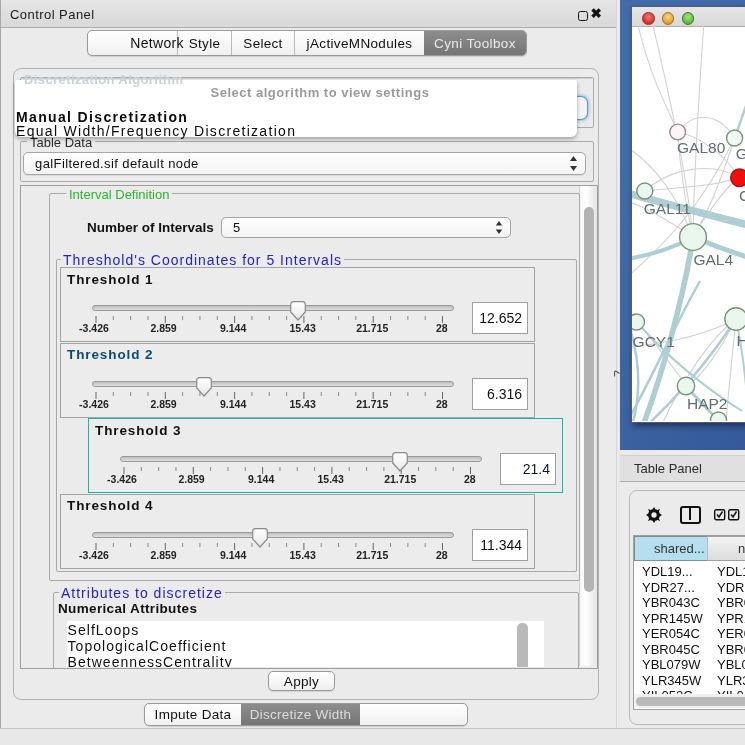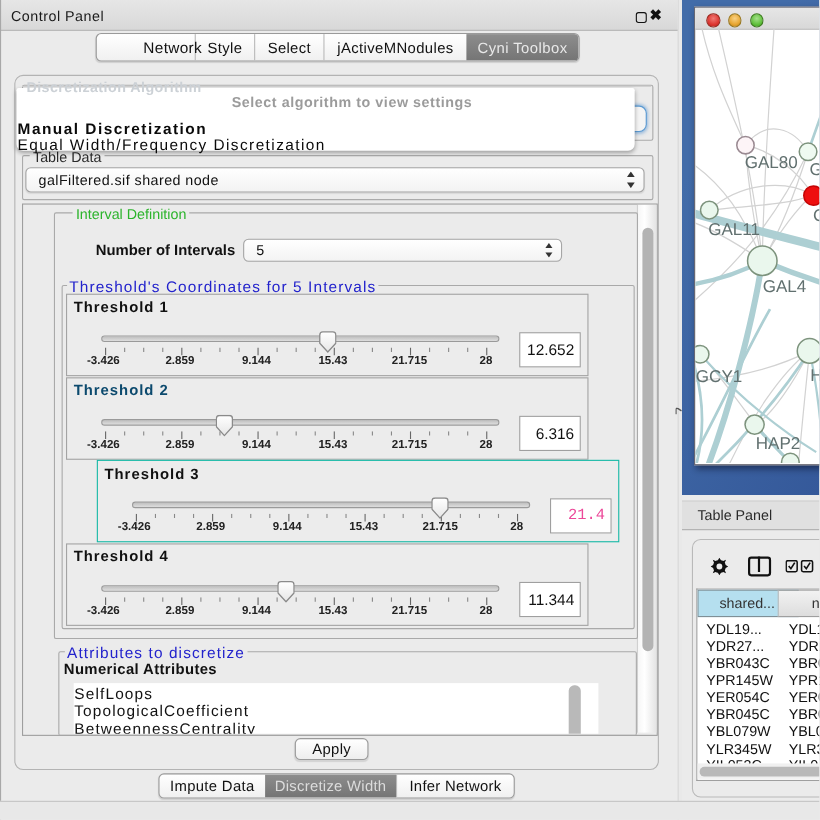--- a/index.html
+++ b/index.html
@@ -39,21 +39,21 @@
 
   <div class="abs" style="left:13px;top:68px;width:584px;height:630px;border:1px solid #b3b3b3;border-radius:8px;background:#ebebeb;"></div>
 
   <div class="abs" style="left:20px;top:77px;width:572px;height:49px;border:1px solid #ababab;border-radius:2px;"></div>
 
   <div class="abs" style="left:30px;top:97px;width:557px;height:22px;border-radius:6px;background:#f4f4f4;box-shadow:0 0 0 1px #5b9ad2, 0 0 3px 2px rgba(90,150,210,0.55);"></div>
 
   <div class="abs" style="left:20px;top:141px;width:572px;height:39px;border:1px solid #ababab;border-radius:2px;"></div>
   <div class="abs" style="left:27px;top:134.5px;font-size:13px;color:#2b2b2b;background:#ebebeb;padding:0 3px;">Table Data</div>
   <div class="abs" style="left:23px;top:152px;width:561px;height:21px;border:1px solid #a6a6a6;border-radius:5px;background:linear-gradient(#ffffff,#f3f3f3);box-shadow:0 1px 1px rgba(0,0,0,0.08);">
-    <span style="position:absolute;left:11px;top:3px;font-size:13px;color:#111;letter-spacing:0.4px;">galFiltered.sif shared node</span>
+    <span style="position:absolute;left:11px;top:3px;font-size:13px;color:#111;letter-spacing:0.4px;">galFiltered.sif default node</span>
     <svg width="9" height="15" viewBox="0 0 9 15" style="position:absolute;right:7px;top:3px;">
       <path d="M4.5 0 L8 5 L1 5 Z" fill="#333"></path>
       <path d="M4.5 15 L8 10 L1 10 Z" fill="#333"></path>
     </svg>
   </div>
 
   <div class="abs" style="left:20px;top:185px;width:576px;height:482px;border:1px solid #9e9e9e;background:#ebebeb;overflow:hidden;" id="scrollpane">
 
     <div class="abs" style="right:0;top:0;width:17px;height:480px;background:linear-gradient(90deg,#f6f6f6,#ffffff 35%,#e3e3e3);border-left:1px solid #d0d0d0;"></div>
     <div class="abs" style="right:3.5px;top:21px;width:10px;height:385px;background:#b3b3b3;border-radius:5px;"></div>
@@ -198,21 +198,21 @@
           <svg style="position:absolute;left:303px;top:33px;" width="16" height="20" viewBox="0 0 16 20">
             <path d="M3.5 0.7 L12.5 0.7 Q15.3 0.7 15.3 3.5 L15.3 11 L8 19 L0.7 11 L0.7 3.5 Q0.7 0.7 3.5 0.7 Z" fill="url(#g2)" stroke="#8a8a8a" stroke-width="1.2"></path>
             <defs>
               <linearGradient id="g2" x1="0" y1="0" x2="0" y2="1">
                 <stop offset="0" stop-color="#ffffff"></stop>
                 <stop offset="1" stop-color="#e6e6e6"></stop>
               </linearGradient>
             </defs>
           </svg>
           <div style="position:absolute;left:411px;top:34px;width:54px;height:30px;background:#fff;border:1px solid #9f9f9f;">
-            <span style="position:absolute;right:5px;top:7px;font-size:14px;color:#ec4899;font-family:Liberation Mono, monospace;">21.4</span>
+            <span style="position:absolute;right:5px;top:7px;font-size:14px;color:#0f172a;">21.4</span>
           </div>
         </div>
         <div class="abs" style="left:39px;top:307.5px;width:473px;height:73px;border:1px solid #a3a3a3;background:#ececec;">
           <div style="position:absolute;left:6px;top:3.5px;font-size:13.5px;font-weight:bold;color:#111;letter-spacing:0.9px;">Threshold 4</div>
           <div style="position:absolute;left:31px;top:37px;width:360px;height:4px;background:linear-gradient(#bfbfbf,#dedede);border:1px solid #9a9a9a;border-radius:3px;"></div>
           <svg style="position:absolute;left:31px;top:48px;" width="365" height="9" viewBox="0 0 365 9">
             <line x1="4" y1="0" x2="4" y2="7" stroke="#666" stroke-width="1"></line>
             <line x1="21.325" y1="0" x2="21.325" y2="4" stroke="#888" stroke-width="1"></line>
             <line x1="38.65" y1="0" x2="38.65" y2="4" stroke="#888" stroke-width="1"></line>
             <line x1="55.974999999999994" y1="0" x2="55.974999999999994" y2="4" stroke="#888" stroke-width="1"></line>
@@ -264,21 +264,20 @@
     </div>
   </div>
 
   <div class="abs" style="left:268px;top:671px;width:65px;height:18px;border:1px solid #9b9b9b;border-radius:5px;background:linear-gradient(#ffffff,#eeeeee);box-shadow:0 1px 1px rgba(0,0,0,0.1);text-align:center;">
     <span style="font-size:13.5px;color:#111;line-height:18px;letter-spacing:0.3px;">Apply</span>
   </div>
 
   <div class="abs" style="left:144px;top:703px;width:322px;height:21px;border:1px solid #9a9a9a;border-radius:5px;background:linear-gradient(#ffffff,#f0f0f0);box-shadow:0 1px 1px rgba(0,0,0,0.12);overflow:hidden;display:flex;">
     <div style="width:96px;display:flex;align-items:center;justify-content:center;font-size:13.5px;color:#111;letter-spacing:0.3px;">Impute Data</div>
     <div style="width:119px;display:flex;align-items:center;justify-content:center;background:linear-gradient(#8d8d8d,#757575);font-size:13.5px;color:#dcdcdc;letter-spacing:0.25px;">Discretize Width</div>
-    <div style="flex:1;display:flex;align-items:center;justify-content:center;border-left:1px solid #b9b9b9;font-size:13.5px;color:#111;letter-spacing:0.25px;">Infer Network</div>
   </div>
 
   <div class="abs" style="left:20px;top:77.5px;width:572px;height:1px;background:#cfcfcf;"></div>
 
   <div class="abs" style="left:15px;top:80px;width:562px;height:57px;background:#ffffff;border-radius:2px 2px 6px 6px;box-shadow:0 2px 4px rgba(0,0,0,0.32);">
     <div class="abs" style="left:0;top:5px;width:562px;text-align:center;font-size:13px;font-weight:bold;color:#9b9b9b;letter-spacing:0.5px;padding-left:24px;">Select algorithm to view settings</div>
     <div class="abs" style="left:1px;top:28.5px;font-size:14px;font-weight:bold;color:#0a0a0a;letter-spacing:1.35px;">Manual Discretization</div>
     <div class="abs" style="left:1px;top:42.5px;font-size:14px;color:#0a0a0a;letter-spacing:1.3px;">Equal Width/Frequency Discretization</div>
   </div>
   <div class="abs" style="left:24px;top:72px;font-size:13px;font-weight:bold;color:#ccd1d6;letter-spacing:0.4px;">Discretization Algorithm</div>

